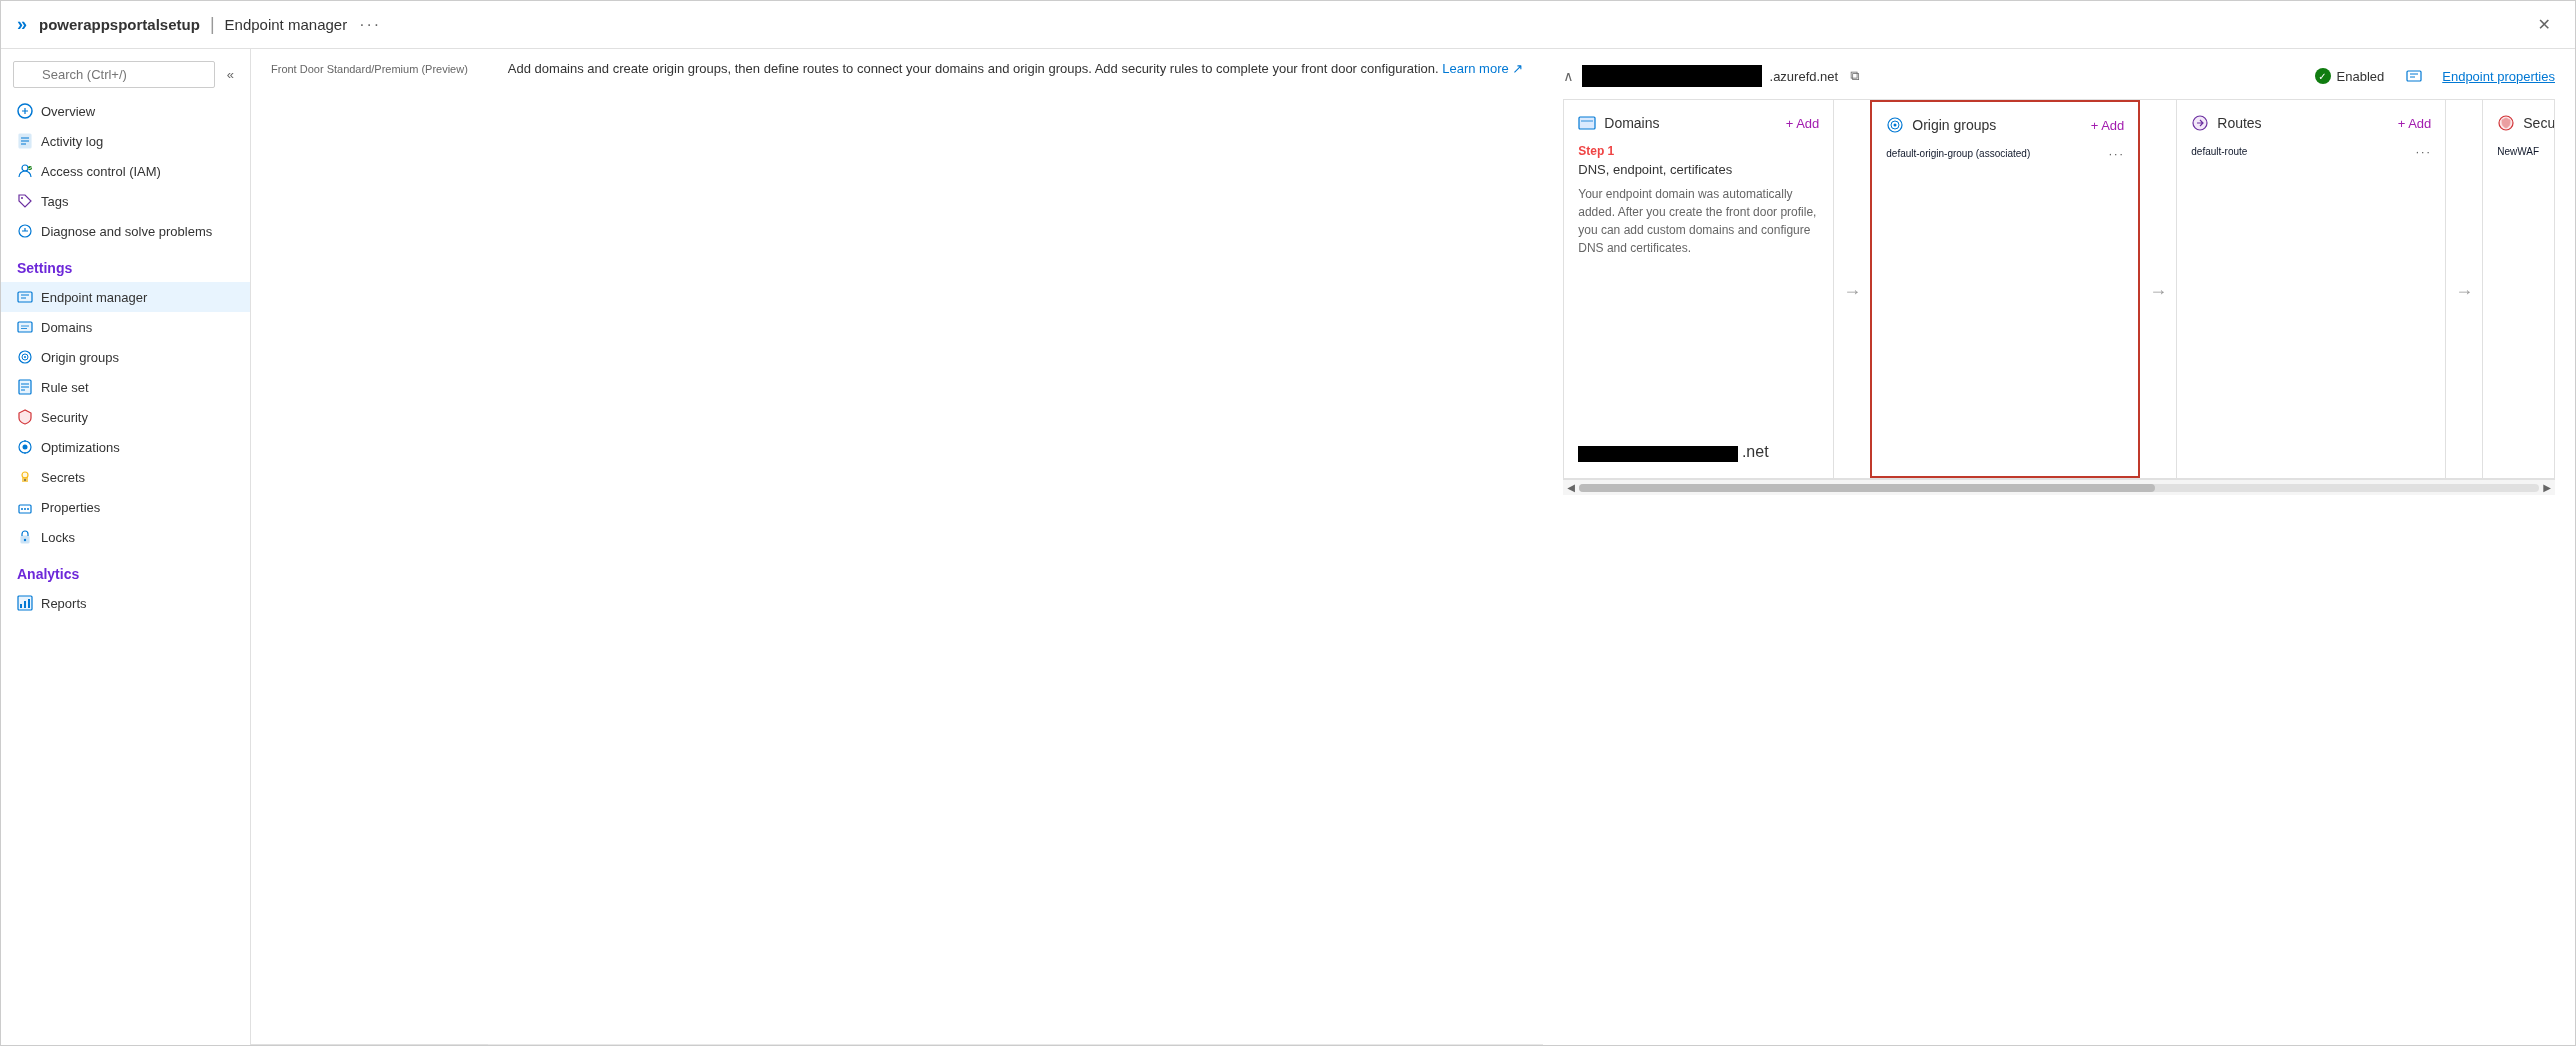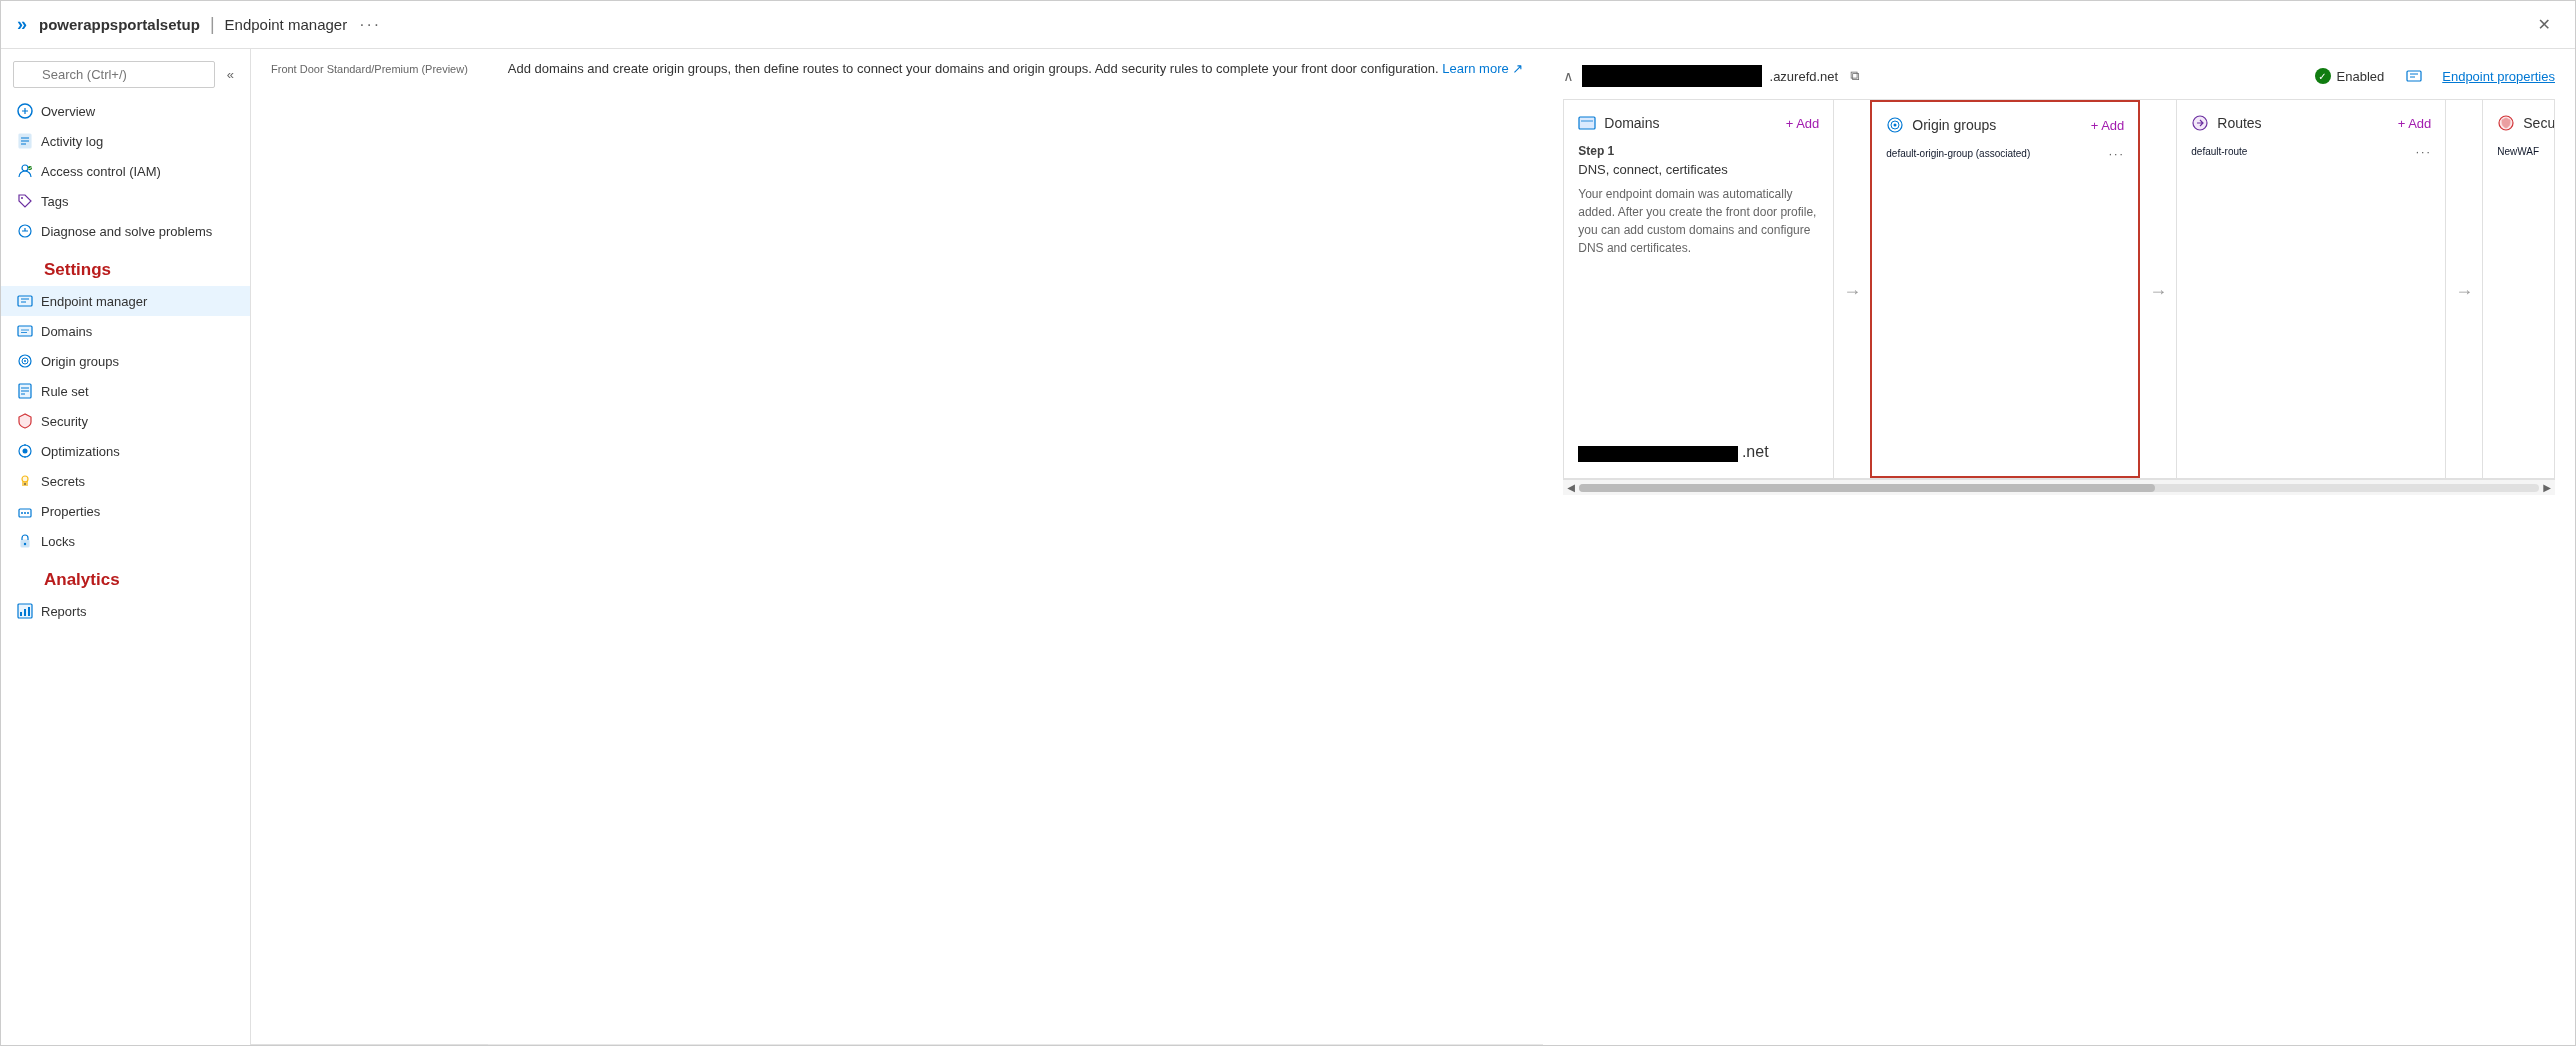--- a/index.html
+++ b/index.html
@@ -26,21 +26,21 @@
     .search-wrapper { position: relative; display: flex; align-items: center; }
     .search-wrapper .search-icon-inner { position: absolute; left: 8px; color: #666; font-size: 12px; }
     .sidebar-collapse { margin-left: auto; cursor: pointer; color: #666; padding: 4px; }
 
     .sidebar-search-row { display: flex; align-items: center; padding: 12px 12px 8px; }
 
     .sidebar-item { display: flex; align-items: center; gap: 8px; padding: 7px 16px; cursor: pointer; color: #333; font-size: 13px; }
     .sidebar-item.active { background: #e8f4fe; }
     .sidebar-item .item-icon { width: 16px; height: 16px; display: flex; align-items: center; justify-content: center; flex-shrink: 0; }
 
-    .sidebar-section-label { padding: 14px 16px 6px; font-size: 17px; font-weight: 600; color: #b91c1c; text-transform: none; margin-left: 27px; }
+    .sidebar-section-label { padding: 14px 16px 6px; font-size: 14px; font-weight: 600; color: #6d28d9; text-transform: none; }
 
     
     .content { flex: 1; overflow: hidden; display: flex; flex-direction: row; }
     .content-header { padding: 12px 20px; border-bottom: 1px solid #e0e0e0; }
     .content-subtitle { font-size: 11px; color: #666; }
 
     .breadcrumb-info { padding: 12px 20px; font-size: 13px; color: #333; border-bottom: 1px solid #e8e8e8; }
     .breadcrumb-info a { color: #0078d4; text-decoration: none; }
 
     
@@ -58,21 +58,21 @@
 
     .column-header { display: flex; align-items: center; gap: 8px; margin-bottom: 12px; }
     .column-title { font-size: 14px; font-weight: 500; color: #333; flex: 1; }
     .column-add-btn { color: #a21caf; cursor: pointer; font-size: 13px; display: flex; align-items: center; gap: 2px; }
 
     .column-item { display: flex; align-items: center; gap: 6px; margin-top: 8px; }
     .column-item-link { color: #0f172a; font-size: 10px; cursor: pointer; text-decoration: none; }
     .column-item-dots { color: #666; cursor: pointer; margin-left: auto; letter-spacing: 1px; }
 
     .step-info { margin-top: 8px; }
-    .step-label { font-size: 12px; color: #404040; font-weight: 600; margin-bottom: 4px; }
+    .step-label { font-size: 12px; color: #ef4444; font-weight: 600; margin-bottom: 4px; }
     .step-subtitle { font-size: 13px; color: #333; font-weight: 400; margin-bottom: 8px; }
     .step-description { font-size: 12px; color: #666; line-height: 1.5; }
 
     
     .scrollbar-area { height: 16px; border-top: 1px solid #e0e0e0; background: #f5f5f5; display: flex; align-items: center; padding: 0 4px; }
     .scrollbar-track { flex: 1; height: 8px; background: #e0e0e0; border-radius: 4px; position: relative; margin: 0 4px; }
     .scrollbar-thumb { width: 60%; height: 8px; background: #bbb; border-radius: 4px; position: absolute; left: 0; }
     .scroll-arrow { color: #666; cursor: pointer; font-size: 10px; }
 
     
@@ -308,21 +308,21 @@
             <div class="column-header">
               <svg width="18" height="18" viewBox="0 0 18 18" fill="none">
                   <rect x="1" y="3" width="16" height="12" rx="1" fill="#dbeafe" stroke="#0078d4" stroke-width="1.2"></rect>
                   <line x1="3" y1="7" x2="15" y2="7" stroke="#0078d4" stroke-width="0.8"></line>
                 </svg>
               <span class="column-title">Domains</span>
               <span class="column-add-btn">+ Add</span>
             </div>
             <div class="step-info">
               <div class="step-label">Step 1</div>
-              <div class="step-subtitle">DNS, connect, certificates</div>
+              <div class="step-subtitle">DNS, endpoint, certificates</div>
               <div class="step-description">Your endpoint domain was automatically added. After you create the front door profile, you can add custom domains and configure DNS and certificates.</div>
             </div>
 
             <div style="position:absolute;bottom:16px;left:14px;right:14px;">
               <span style="background:#000;display:inline-block;width:160px;height:16px;vertical-align:middle;"></span>
               <span style="font-size:16px;">.net</span>
             </div>
           </div>
 
           <div style="display:flex;align-items:center;justify-content:center;width:36px;background:#fff;flex-shrink:0;">

